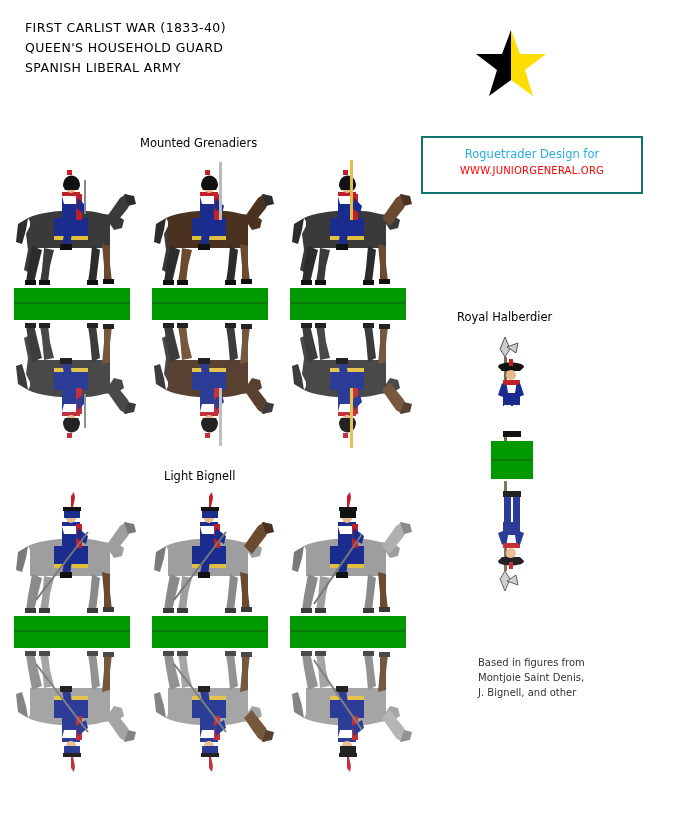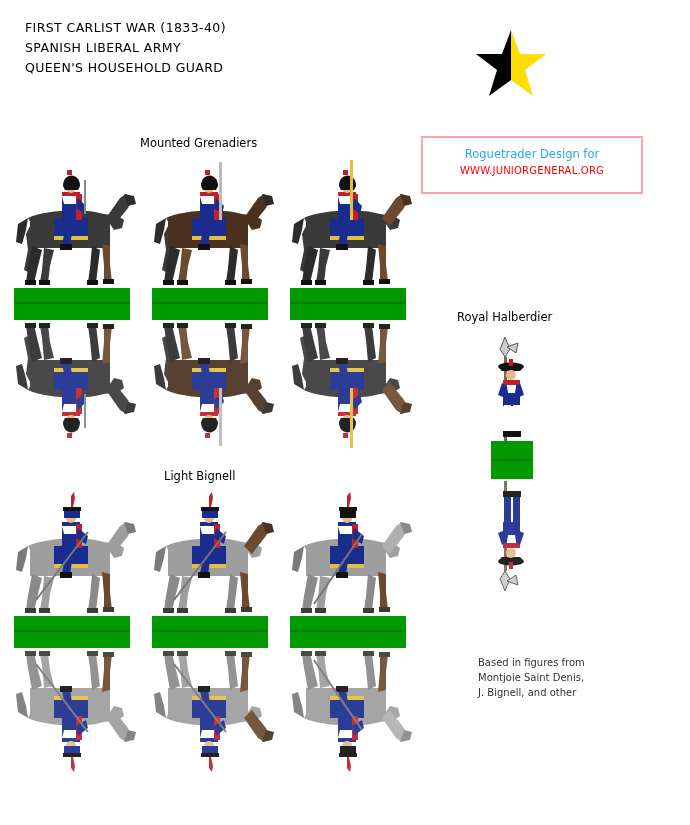--- a/index.html
+++ b/index.html
@@ -43,21 +43,21 @@
     width: 74px;
     height: 72px;
   }
   
   .credit-box {
     position: absolute;
     left: 421px;
     top: 136px;
     width: 222px;
     height: 58px;
-    border: 2px solid #fca5a5;
+    border: 2px solid #0f766e;
     background: #ffffff;
     box-sizing: border-box;
     text-align: center;
   }
   .credit-line1 {
     margin-top: 9px;
     font-size: 11.5px;
     color: #29abe2;
     font-family: "DejaVu Sans", sans-serif;
   }
@@ -98,22 +98,22 @@
   .footer-note div { white-space: nowrap; }
   svg { display: block; }
 </style>
 </head>
 <body>
 
 <div class="sheet">
 
   <div class="title-block">
     <div class="title-line">FIRST CARLIST WAR (1833-40)</div>
+    <div class="title-line">QUEEN'S HOUSEHOLD GUARD</div>
     <div class="title-line">SPANISH LIBERAL ARMY</div>
-    <div class="title-line">QUEEN'S HOUSEHOLD GUARD</div>
   </div>
 
   <div class="star-logo">
     <svg width="74" height="72" viewBox="0 0 74 72">
       <defs>
         <clipPath id="starclipL">
             <rect x="0" y="0" width="37" height="72"></rect>
           </clipPath>
         <clipPath id="starclipR">
             <rect x="37" y="0" width="37" height="72"></rect>

